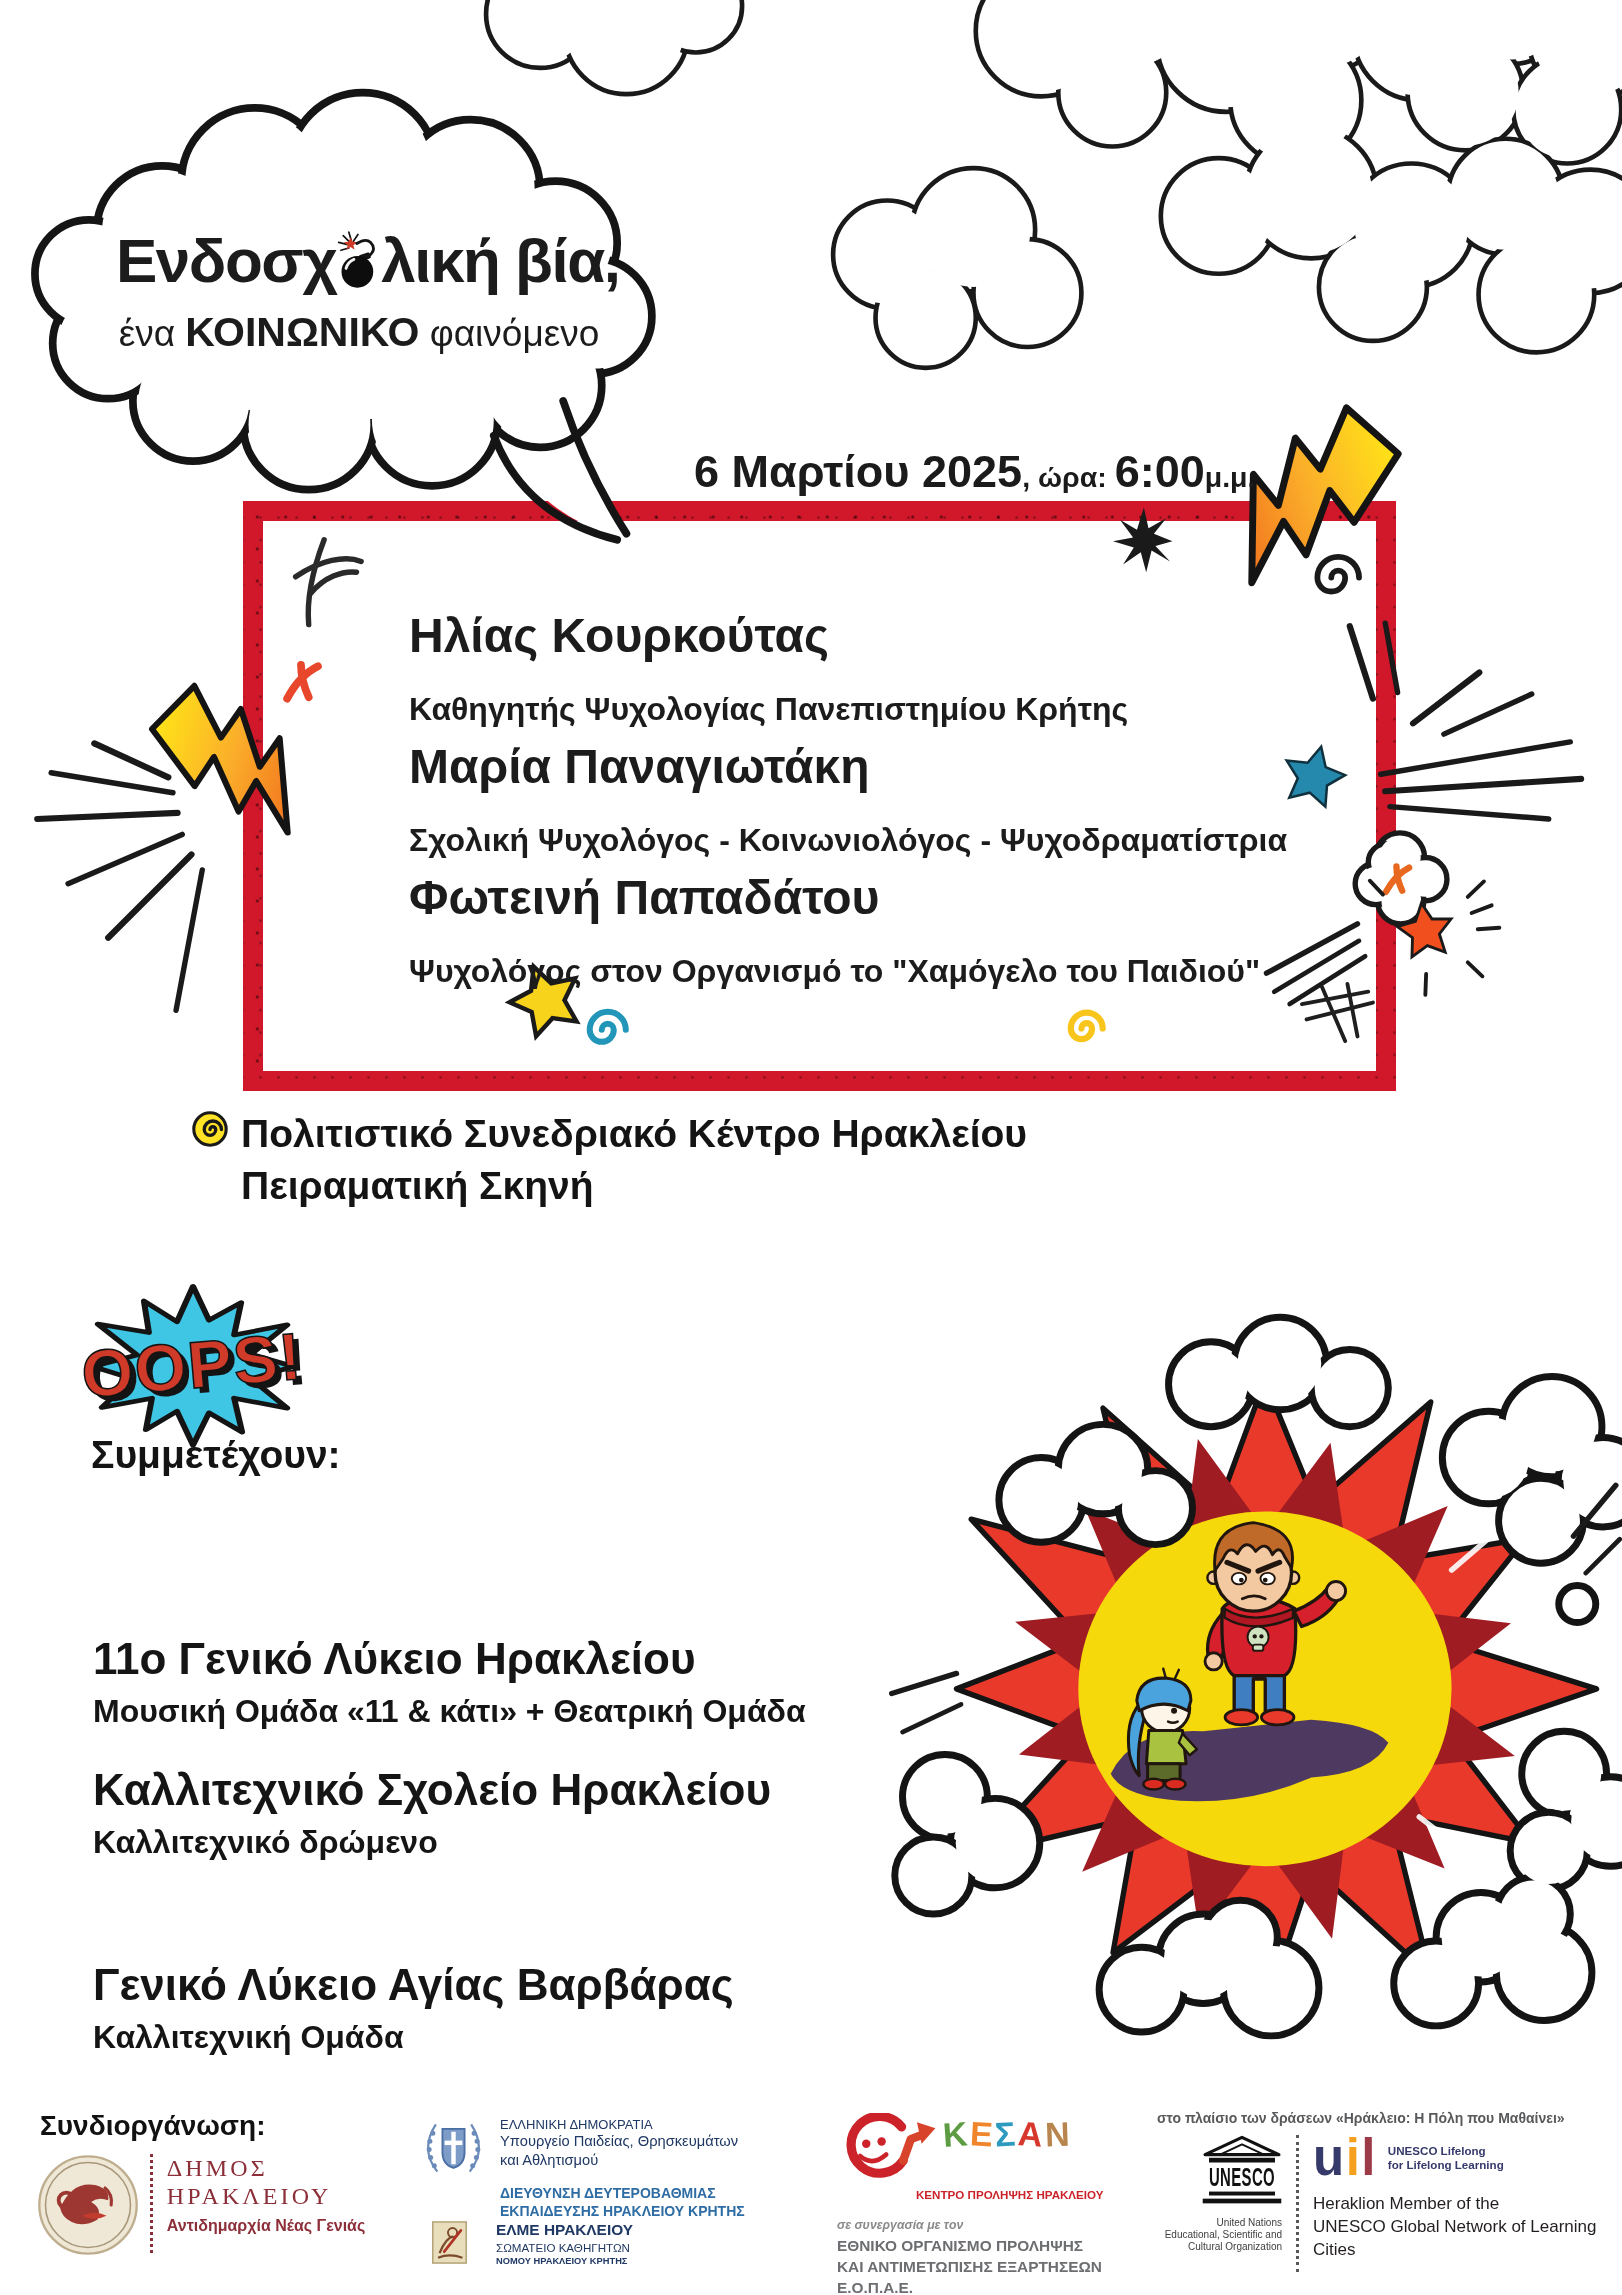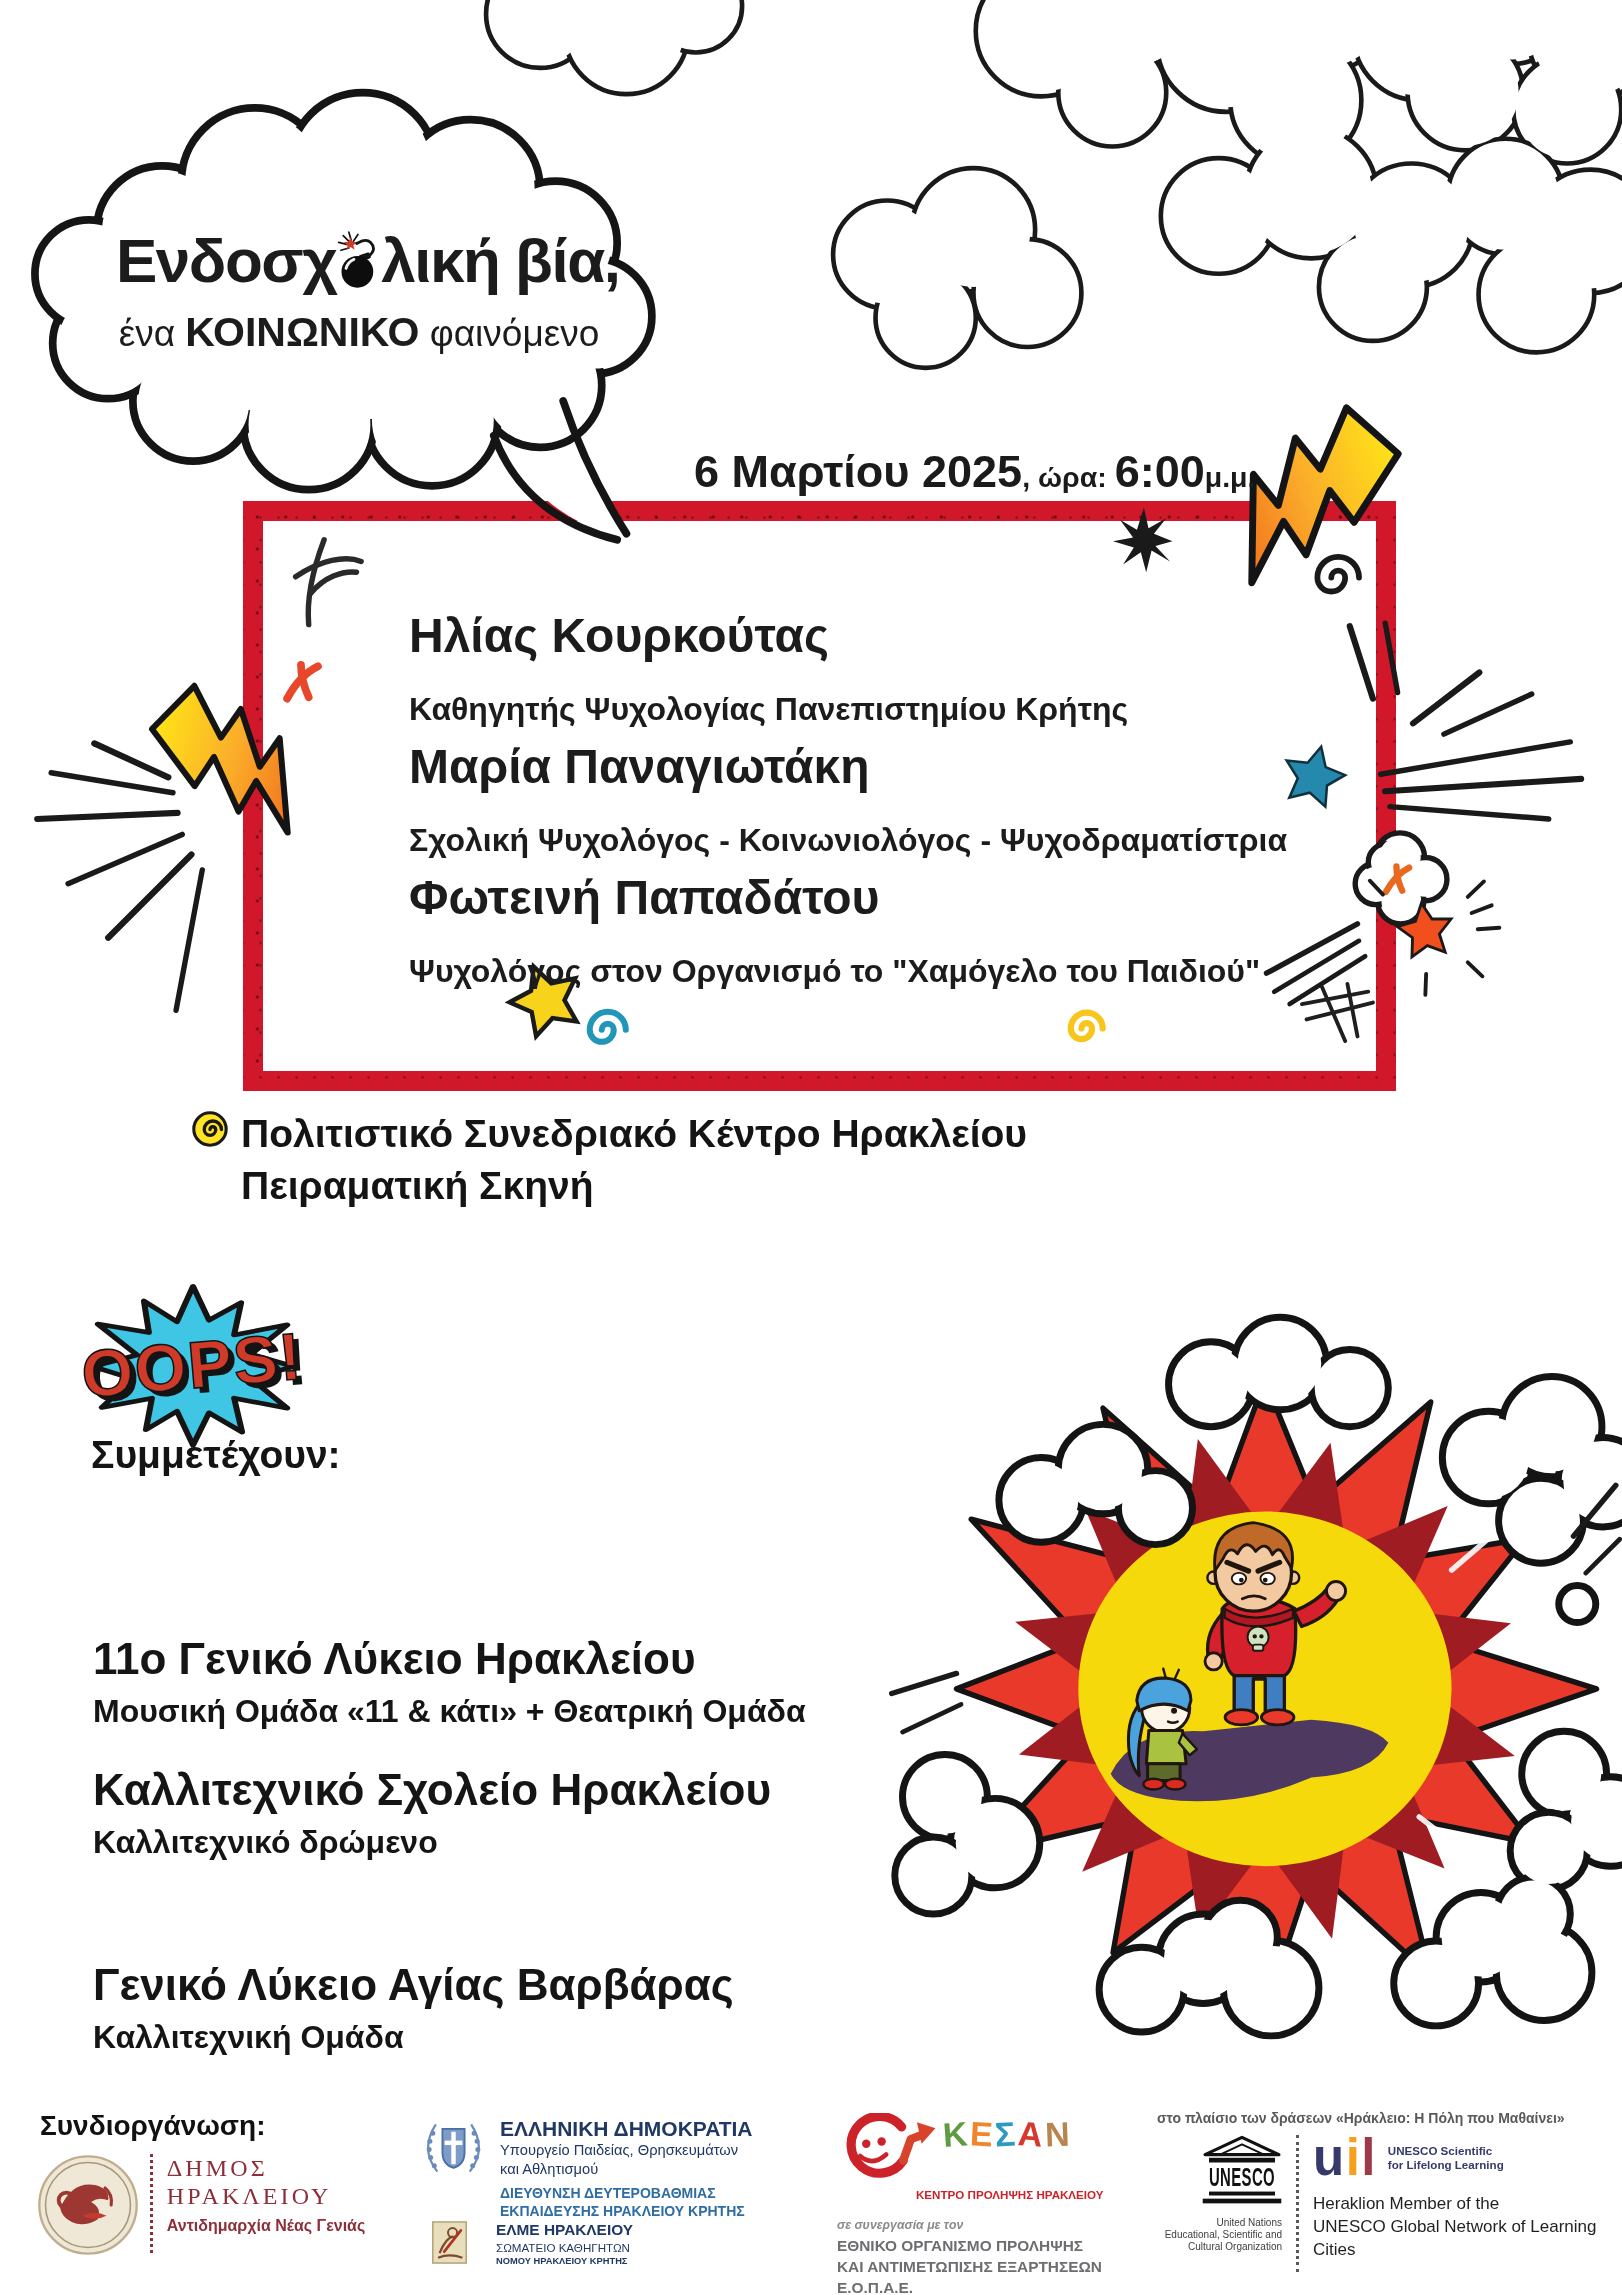--- a/index.html
+++ b/index.html
@@ -47,21 +47,21 @@
 
   
   .f-label{position:absolute;left:40px;top:2110px;font-size:28px;font-weight:bold;color:#111}
   .f-muni{position:absolute;left:37px;top:2154px;display:flex;}
   .muni-divider{width:0;height:99px;border-left:3.9px dotted var(--muni-red);margin:0 14px 0 10.8px}
   .muni-name{font-family:"Liberation Serif","DejaVu Serif",serif;color:var(--muni-red);font-size:24px;letter-spacing:3.1px;line-height:1.18}
   .muni-dept{font-size:16px;font-weight:bold;color:var(--muni-red);margin-top:6.2px;letter-spacing:0}
   .f-ministry{position:absolute;left:424px;top:2117px}
   .min-row{display:flex}
   .min-text{margin-left:17px}
-  .min-state{font-size:21px;font-weight:bold;color:var(--navy)}
+  .min-state{font-size:13px;font-weight:normal;color:var(--navy)}
   .min-line{font-size:14.7px;color:var(--navy);line-height:18.5px}
   .min-dir{margin-left:76px;margin-top:5.4px;font-size:14px;font-weight:bold;color:var(--steel-blue);line-height:18px}
   .f-elme{position:absolute;left:432px;top:2221px;display:flex}
   .elme-text{margin-left:29px;color:var(--navy)}
   .elme-name{font-size:15.4px;font-weight:bold}
   .elme-s1{font-size:11.6px;margin-top:2.3px}
   .elme-s2{font-size:9.3px;font-weight:bold;margin-top:1.5px}
   .f-kesan{position:absolute;left:837px;top:2113px;width:309px}
   .kesan-row{display:flex;align-items:flex-start}
   .kesan-letters{margin-left:6.2px;margin-top:1.5px;font-size:34px;font-weight:bold;letter-spacing:2.3px;white-space:nowrap}
@@ -598,21 +598,21 @@
           <div>United Nations</div>
           <div>Educational, Scientific and</div>
           <div>Cultural Organization</div>
         </div>
       </div>
       <div class="un-divider"></div>
       <div>
         <div class="uil-row">
           <div class="uil-letters"><span class="uil-u">u</span><span class="uil-i">i</span><span class="uil-l">l</span></div>
           <div class="uil-inst">
-            <div>UNESCO Scientific</div>
+            <div>UNESCO Lifelong</div>
             <div>for Lifelong Learning</div>
           </div>
         </div>
         <div class="un-member">
           <div>Heraklion Member of the</div>
           <div>UNESCO Global Network of Learning Cities</div>
         </div>
       </div>
     </div>
   </div>

